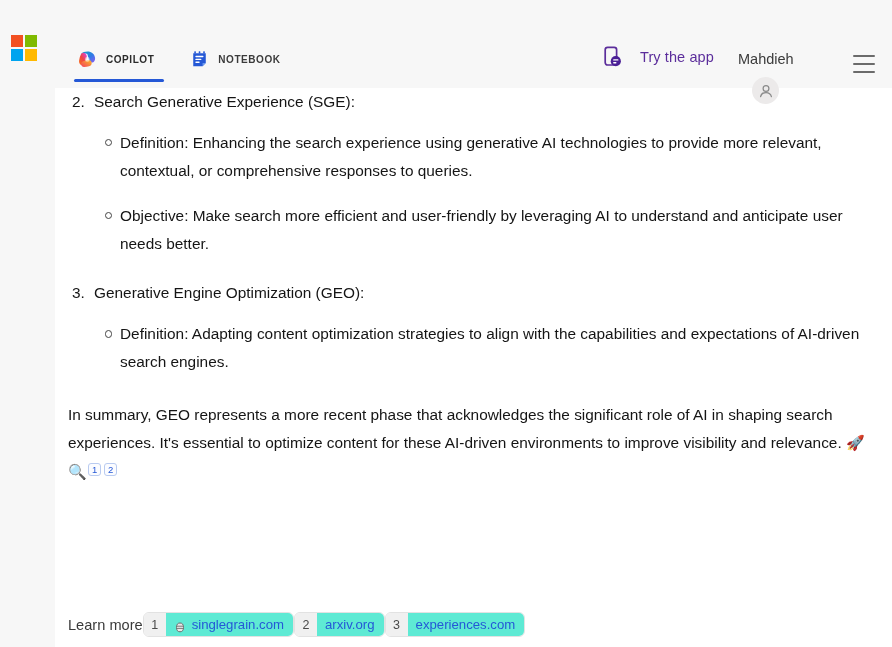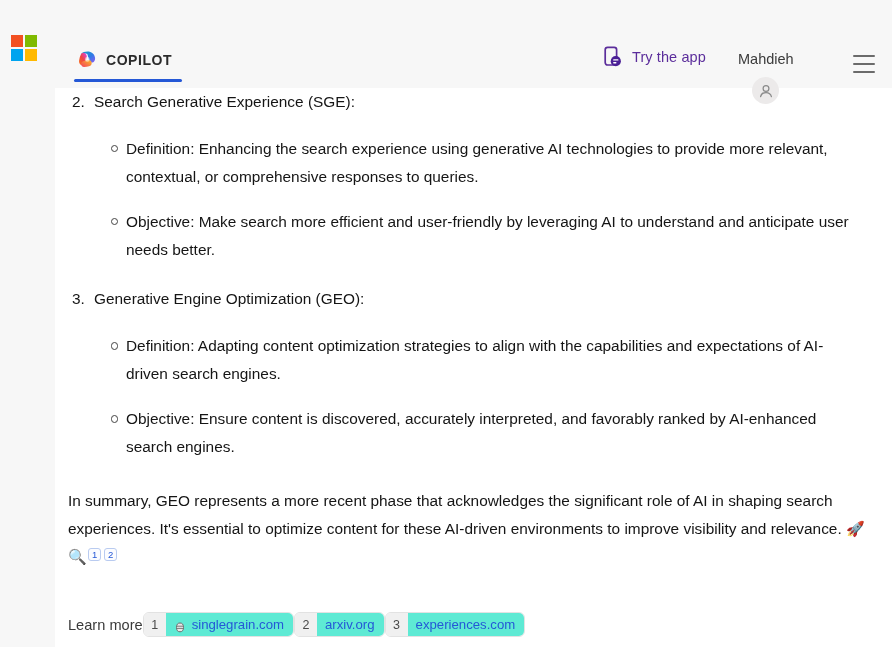--- a/index.html
+++ b/index.html
@@ -69,21 +69,21 @@
     display: flex;
     align-items: center;
     gap: 9px;
     padding: 4px 12px 13px 10px;
     position: relative;
     cursor: pointer;
     background: transparent;
     border: none;
   }
   .tab-label {
-    font-size: 14px;
+    font-size: 10px;
     font-weight: bold;
     letter-spacing: 0.55px;
     color: #2b2b2b;
   }
   .tab.inactive .tab-label { color: #3b3b3b; font-weight: bold; }
   .tab.active::after {
     content: "";
     position: absolute;
     left: 6px; right: 2px; bottom: 0;
     height: 3px;
@@ -91,21 +91,21 @@
     border-radius: 2px;
   }
   .tab-icon { width: 19px; height: 19px; display: block; flex: none; }
 
   
   .try-app {
     position: absolute;
     left: 603px; top: 46px;
     display: flex;
     align-items: center;
-    gap: 9px;
+    gap: 17px;
     cursor: pointer;
   }
   .try-app-label {
     font-size: 14.5px;
     color: #5b2d9b;
     letter-spacing: .1px;
   }
 
   
   .user-chip {
@@ -167,21 +167,21 @@
   .ol-num {
     position: absolute;
     left: 72px;
     font-size: 15.4px;
     color: #151515;
   }
   .ol-item .heading { font-weight: normal; }
 
   .ul {
     list-style: none;
-    margin: 10px;
+    margin: 4px;
     padding: 0;
   }
   .li {
     position: relative;
     margin: 0;
     padding: 9px 26px 9px 116px;
     font-size: 15.4px;
     line-height: 1.79;
     color: #151515;
   }
@@ -312,20 +312,35 @@
             </defs>
             <path d="M10 1.6c4.2 0 7.3 2.6 7.9 6.2.5 3-1 5.3-3.3 5.3-2 0-3-1.3-3.4-3.3L10.4 6c-.3-1.6-1-2.3-2.2-2.3-1 0-1.8.5-2.4 1.4L3.4 4C4.8 2.4 7 1.6 10 1.6z" fill="url(#cpA)"></path>
             <path d="M3.2 4.2c1.6-1.8 4-1.7 5.3.4.8 1.3.9 2.5.5 4l-1 4c-.5 2-1.6 3.3-3.4 3.3-2.3 0-3.9-2.2-3.4-5.2.3-2.2 1-4.2 2-6.5z" fill="url(#cpB)"></path>
             <path d="M6.4 17.9c-2 0-3.3-1.4-3.1-3.4.2-1.6 1.2-2.6 3-3l4-.9c2-.5 3.3.3 3.9 2 .7 2-.4 4-2.6 4.6-1.6.5-3.3.7-5.2.7z" fill="url(#cpC)"></path>
             <circle cx="9.8" cy="9.9" r="2.5" fill="#ffffff" opacity="0.55"></circle>
           </svg>
         </span>
         <span class="tab-label">COPILOT</span>
       </div>
 
+      <div class="tab inactive">
+        <span class="tab-icon">
+          <svg viewBox="0 0 20 20" width="19" height="19" aria-hidden="true">
+            <rect x="4.5" y="1.3" width="1.7" height="2.4" rx="0.6" fill="#2558d6"></rect>
+            <rect x="9.2" y="1.3" width="1.7" height="2.4" rx="0.6" fill="#2558d6"></rect>
+            <rect x="13.9" y="1.3" width="1.7" height="2.4" rx="0.6" fill="#2558d6"></rect>
+            <path d="M3.4 3.4h13.2v10.2l-3.4 3.4H3.4z" fill="#2558d6"></path>
+            <path d="M13.2 17v-3.4h3.4z" fill="#6d9aee"></path>
+            <rect x="5.6" y="6.1" width="8.6" height="1.5" rx="0.7" fill="#ffffff"></rect>
+            <rect x="5.6" y="9.1" width="6.4" height="1.5" rx="0.7" fill="#ffffff"></rect>
+            <rect x="5.6" y="12.1" width="4.6" height="1.5" rx="0.7" fill="#ffffff"></rect>
+          </svg>
+        </span>
+        <span class="tab-label">NOTEBOOK</span>
+      </div>
     </div>
 
     <div class="try-app">
       <span style="display:block;width:20px;height:22px;">
         <svg viewBox="0 0 20 22" width="20" height="22" aria-hidden="true">
           <rect x="2.2" y="1.4" width="11.4" height="17.6" rx="2.4" fill="none" stroke="#5b2d9b" stroke-width="1.7"></rect>
           <circle cx="12.8" cy="15.2" r="5.1" fill="#4a1f95"></circle>
           <rect x="10.1" y="13.2" width="5.4" height="1.4" rx="0.7" fill="#ffffff"></rect>
           <rect x="10.1" y="16" width="3.4" height="1.4" rx="0.7" fill="#ffffff"></rect>
         </svg>
@@ -362,21 +377,20 @@
       <li class="li">Definition: Enhancing the search experience using generative AI technologies to provide more relevant, contextual, or comprehensive responses to queries.</li>
       <li class="li">Objective: Make search more efficient and user-friendly by leveraging AI to understand and anticipate user needs better.</li>
     </ul>
 
     <div class="ol-item" style="margin-top:13px;">
       <span class="ol-num">3.</span>
       <span class="heading">Generative Engine Optimization (GEO)</span><span>:</span>
     </div>
     <ul class="ul">
       <li class="li">Definition: Adapting content optimization strategies to align with the capabilities and expectations of AI-driven search engines.</li>
-      <li class="li">Objective: Ensure content is discovered, accurately interpreted, and favorably ranked by AI-enhanced search engines.</li>
     </ul>
 
     <div class="para" style="margin-top:11px;"><span>In summary, GEO represents a more recent phase that acknowledges the significant role of AI in shaping search experiences. It's essential to optimize content for these AI-driven environments to improve visibility and relevance. </span><span class="emoji">🚀🔍</span><span class="cite">1</span><span class="cite">2</span></div>
 
     <div class="learn-more">
       <span class="learn-more-label">Learn more</span>
 
       <div class="source-chip">
         <span class="idx">1</span>
         <span class="body">

